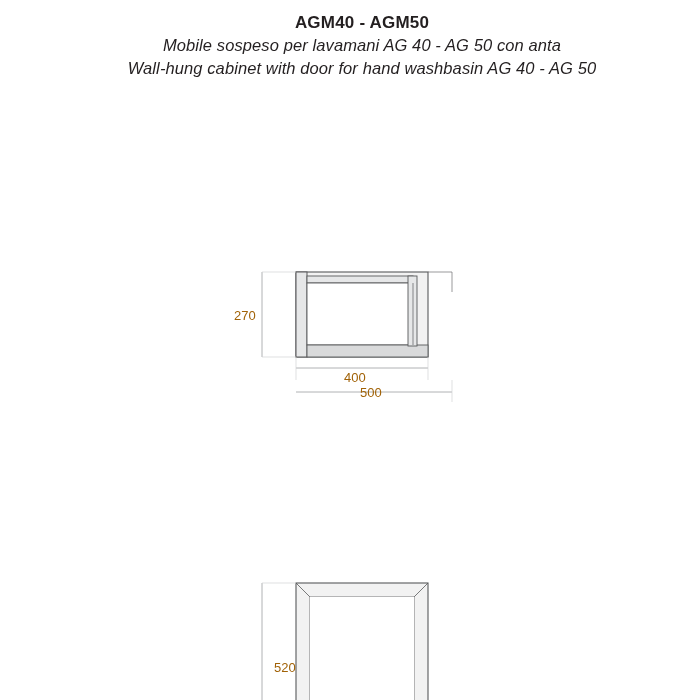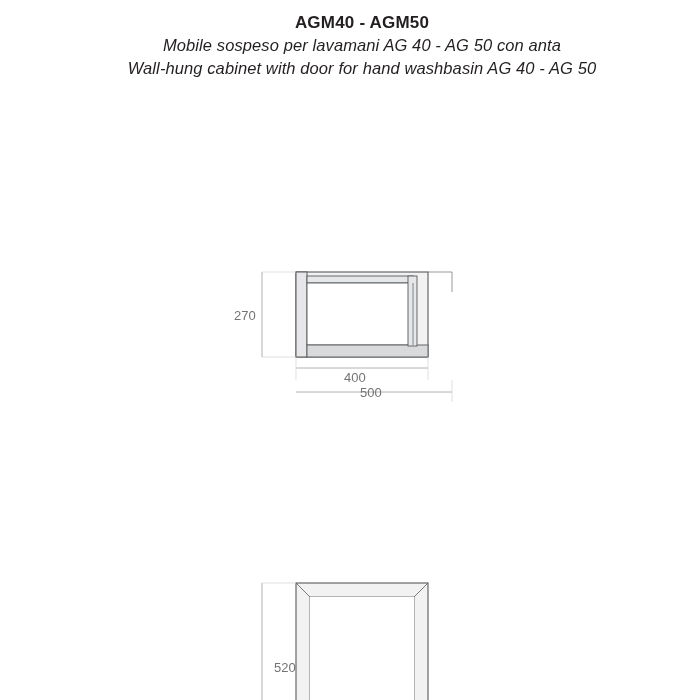--- a/index.html
+++ b/index.html
@@ -39,21 +39,21 @@
   
   .drawings {
     position: relative;
     width: 700px;
     height: 560px;
   }
 
   .dim-label {
     position: absolute;
     font-size: 13px;
-    color: #737373;
+    color: #a16207;
     font-family: "Liberation Sans", sans-serif;
     white-space: nowrap;
   }
 
   svg.plan, svg.front {
     position: absolute;
     left: 0;
     top: 0;
     overflow: visible;
   }

